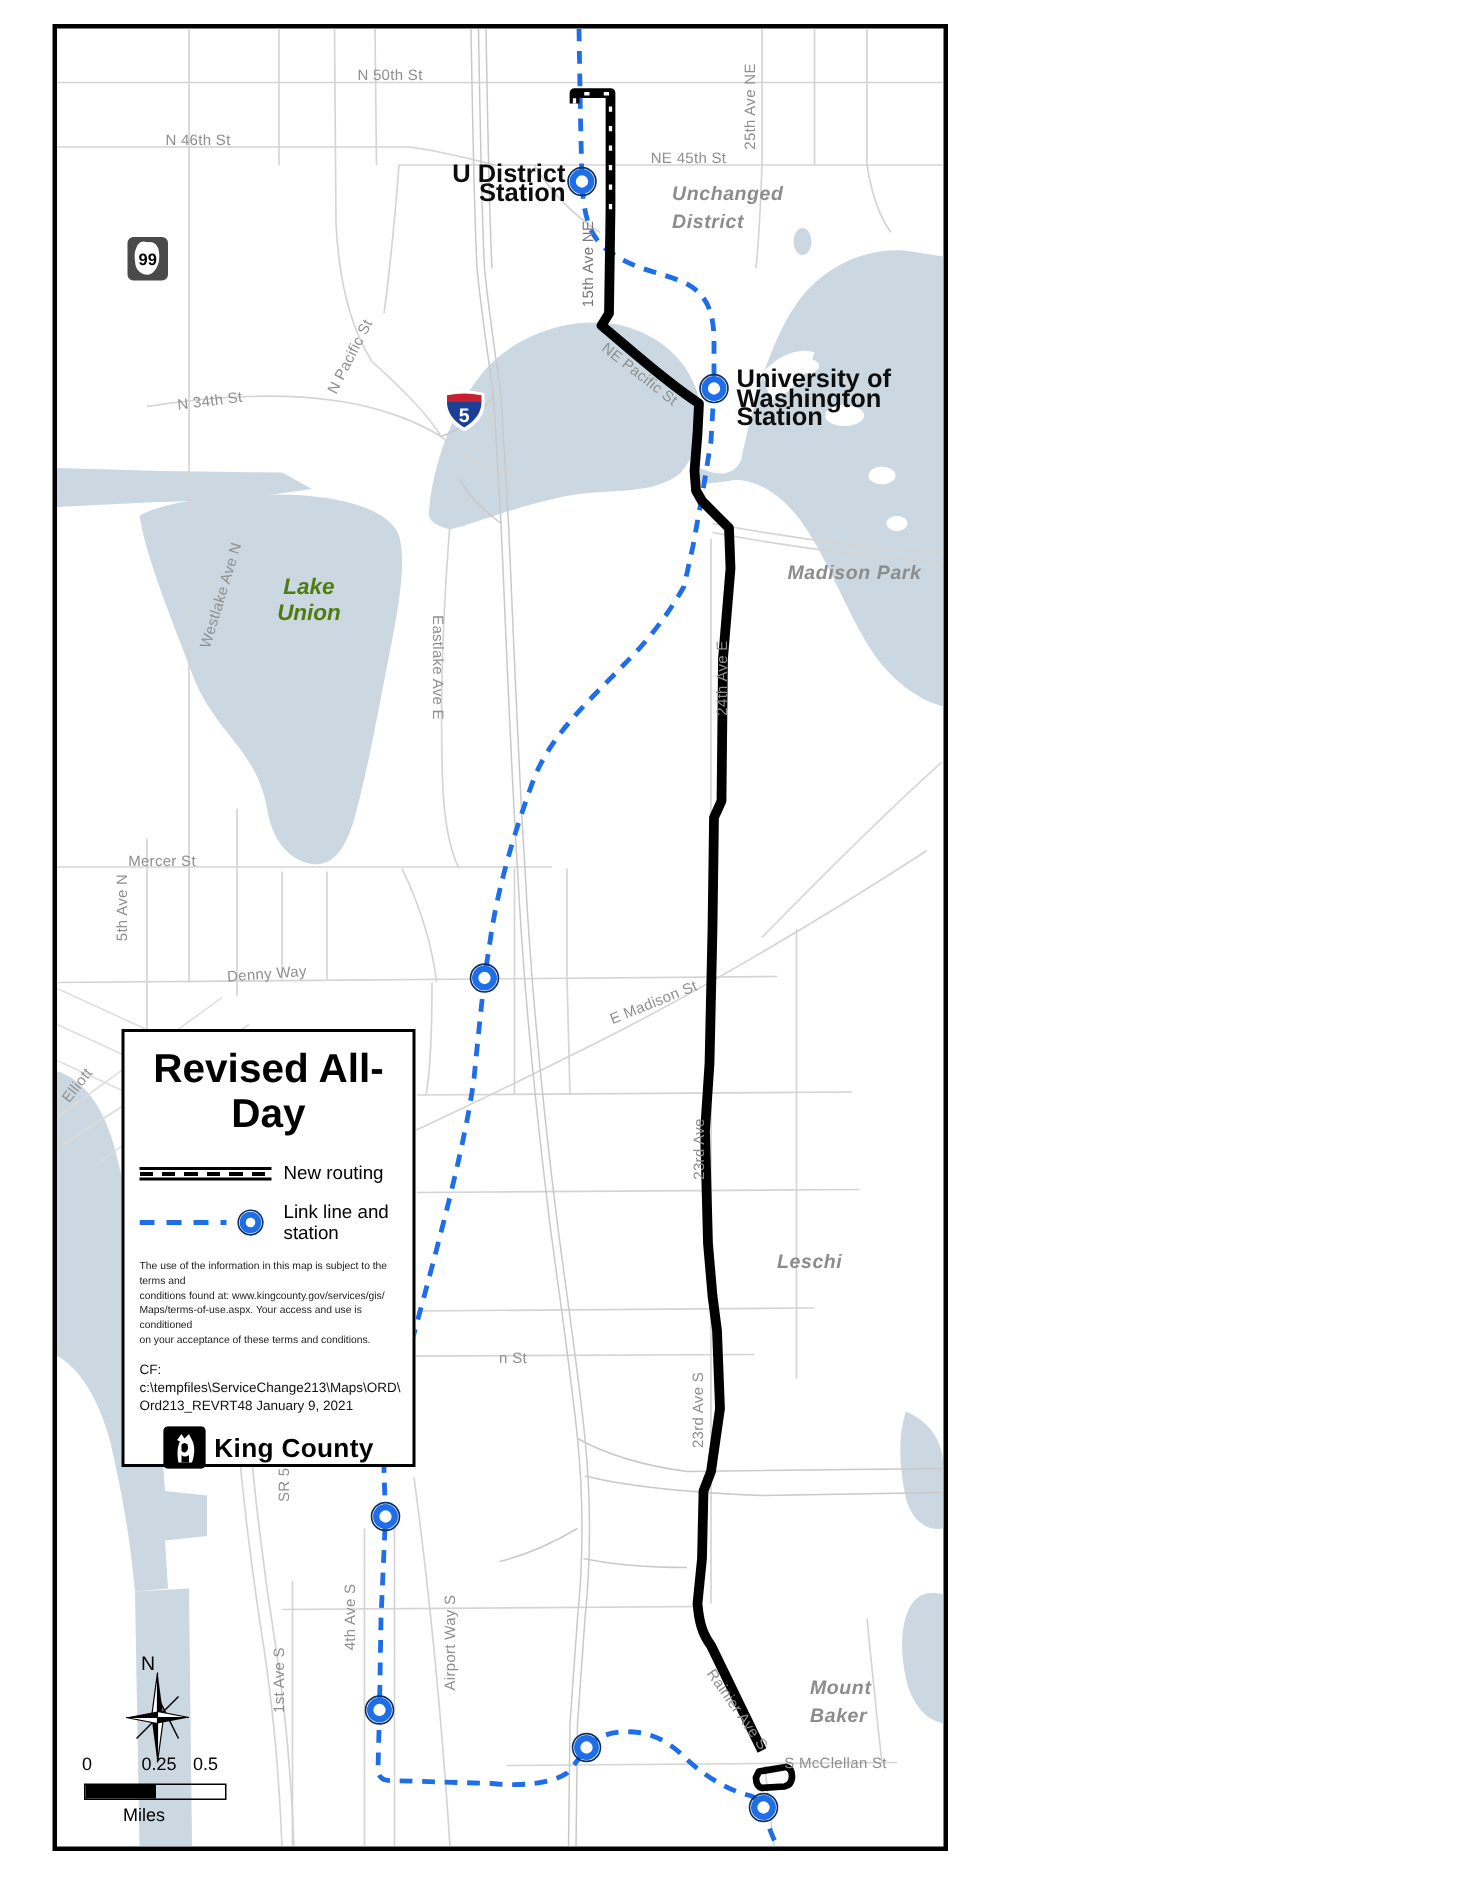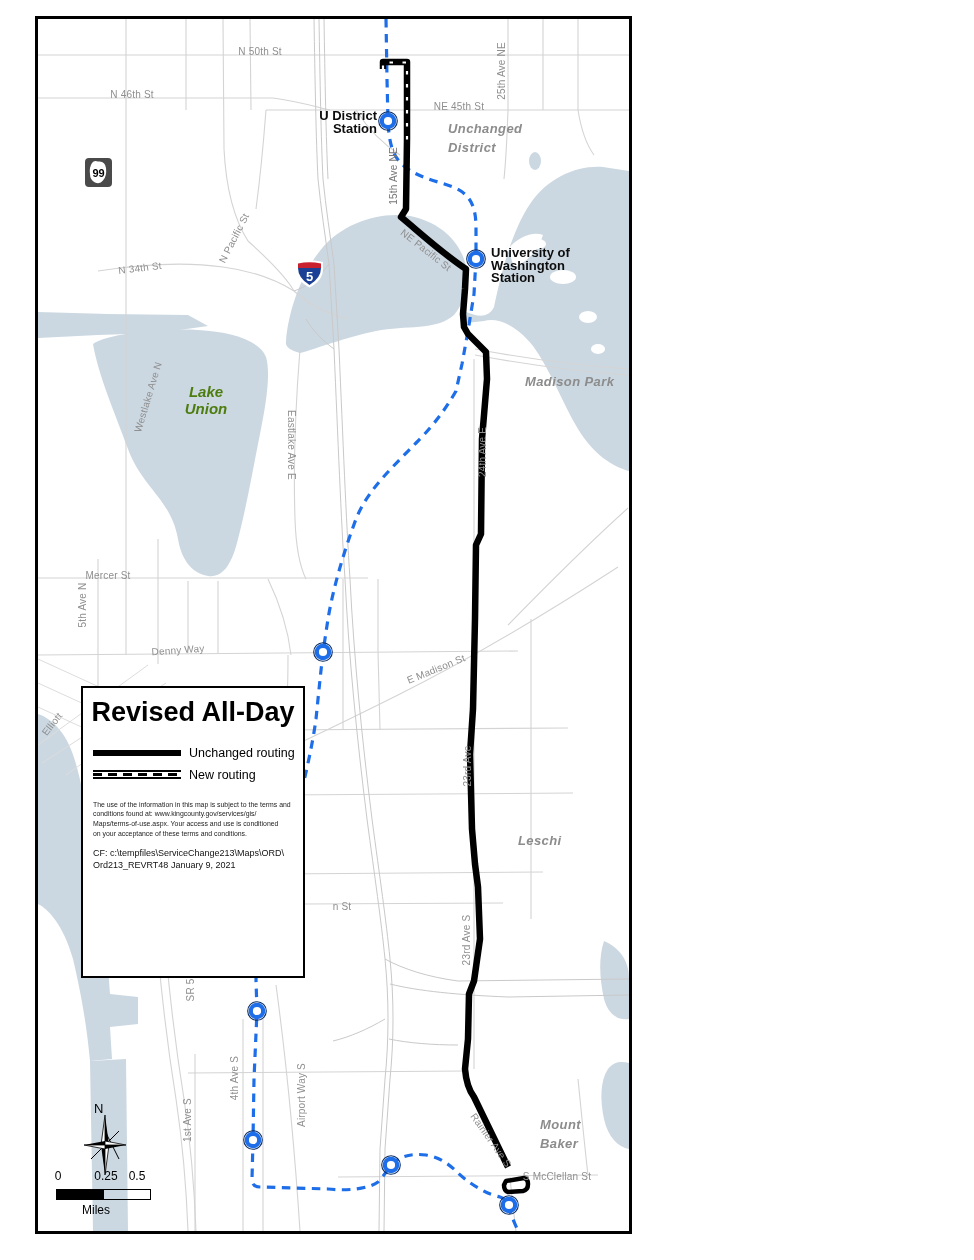--- a/index.html
+++ b/index.html
@@ -12,24 +12,24 @@
   .slabel{position:absolute;font-size:10px;color:#8f8f8f;white-space:nowrap;
           transform:translate(-50%,-50%) rotate(var(--r,0deg));letter-spacing:.2px;}
   
   .alabel{position:absolute;font-size:13px;font-weight:bold;font-style:italic;color:#8c8c8c;
           white-space:nowrap;letter-spacing:.4px;}
   .alabel div{line-height:19px;}
   .lake-label{position:absolute;font-size:15px;font-weight:bold;font-style:italic;color:#4d7c0f;
           text-align:center;white-space:nowrap;}
   .lake-label div{line-height:17px;}
   
-  .stlabel{position:absolute;font-size:13px;font-weight:bold;color:#0d0d0d;white-space:nowrap;}
+  .stlabel{position:absolute;font-size:17px;font-weight:bold;color:#0d0d0d;white-space:nowrap;}
   .stlabel div{line-height:12.5px;}
   
-  .legend{position:absolute;left:43px;top:667px;width:224px;height:292px;background:#fff;
+  .legend{position:absolute;left:43px;top:667px;width:196px;height:292px;background:#fff;
           border:2.5px solid #000;box-sizing:border-box;z-index:5;}
   .legend-title{margin-top:10px;text-align:center;font-size:27px;font-weight:bold;line-height:1.1;color:#000;}
   .legend-items{margin:14px 0 0 10px;}
   .legend-item{display:flex;align-items:center;height:22px;}
   .legend-item.gap{margin-top:11px;}
   .swatch{width:88px;margin-right:8px;flex:0 0 88px;display:flex;align-items:center;}
   .legend-item .lab{font-size:12.5px;color:#000;}
   .sw-unchanged{height:6px;background:#000;width:100%;}
   .sw-new{height:9px;width:100%;border-top:2px solid #000;border-bottom:2px solid #000;box-sizing:border-box;
           background:repeating-linear-gradient(90deg,#000 0 9px,#fff 9px 15px);background-clip:content-box;padding:1px 0;}
@@ -258,41 +258,56 @@
       <div>Station</div>
     </div>
 
     <div class="legend">
       <div class="legend-title">
         <div>Revised All-Day</div>
       </div>
       <div class="legend-items">
         <div class="legend-item">
           <span class="swatch">
-              <span class="sw-unchanged"></span>
-            </span>
-          <span class="lab">Unchanged routing</span>
-        </div>
-        <div class="legend-item">
-          <span class="swatch">
               <span class="sw-new"></span>
             </span>
           <span class="lab">New routing</span>
+        </div>
+        <div class="legend-item gap">
+          <span class="swatch">
+            <svg width="88" height="20" viewBox="0 0 88 20">
+              <line x1="0" y1="10" x2="58" y2="10" stroke="#1d6ee8" stroke-width="3.4" stroke-dasharray="10 8"></line>
+              <circle cx="74" cy="10" r="8.2" fill="none" stroke="#0e2f63" stroke-width="1.1"></circle>
+              <circle cx="74" cy="10" r="5.2" fill="#fff" stroke="#1d6ee8" stroke-width="4"></circle>
+            </svg>
+          </span>
+          <span class="lab">Link line and station</span>
         </div>
       </div>
       <div class="disclaimer">
         <div>The use of the information in this map is subject to the terms and</div>
         <div>conditions found at:  www.kingcounty.gov/services/gis/</div>
         <div>Maps/terms-of-use.aspx. Your access and use is conditioned</div>
         <div>on your acceptance of these terms and conditions.</div>
       </div>
       <div class="cfline">
         <div>CF:  c:\tempfiles\ServiceChange213\Maps\ORD\</div>
         <div>Ord213_REVRT48   January 9, 2021</div>
       </div>
+      <div class="logo-row">
+        <span class="logo-box">
+          <svg width="28" height="28" viewBox="0 0 28 28">
+            <rect x="0" y="0" width="28" height="28" rx="3" fill="#000"></rect>
+            <path d="M10 24 C9 19 9 14 11 10 L9 9 L12 5 L14 8 L17 5 L19 9 C21 13 21 18 19 24 Z" fill="#fff"></path>
+            <path d="M12 12 Q14 10 16 12 Q17 15 15 17 Q13 18 12 16 Z" fill="#000"></path>
+            <path d="M12 19 Q14 21 17 19 L17 24 L12 24 Z" fill="#000"></path>
+          </svg>
+        </span>
+        <span class="logo-text">King County</span>
+      </div>
     </div>
 
     <span class="north-n">N</span>
 
     <div class="scalebar">
       <div class="scale-ticks">
         <span style="left:6px;">0</span>
         <span style="left:54px;">0.25</span>
         <span style="left:85px;">0.5</span>
       </div>

